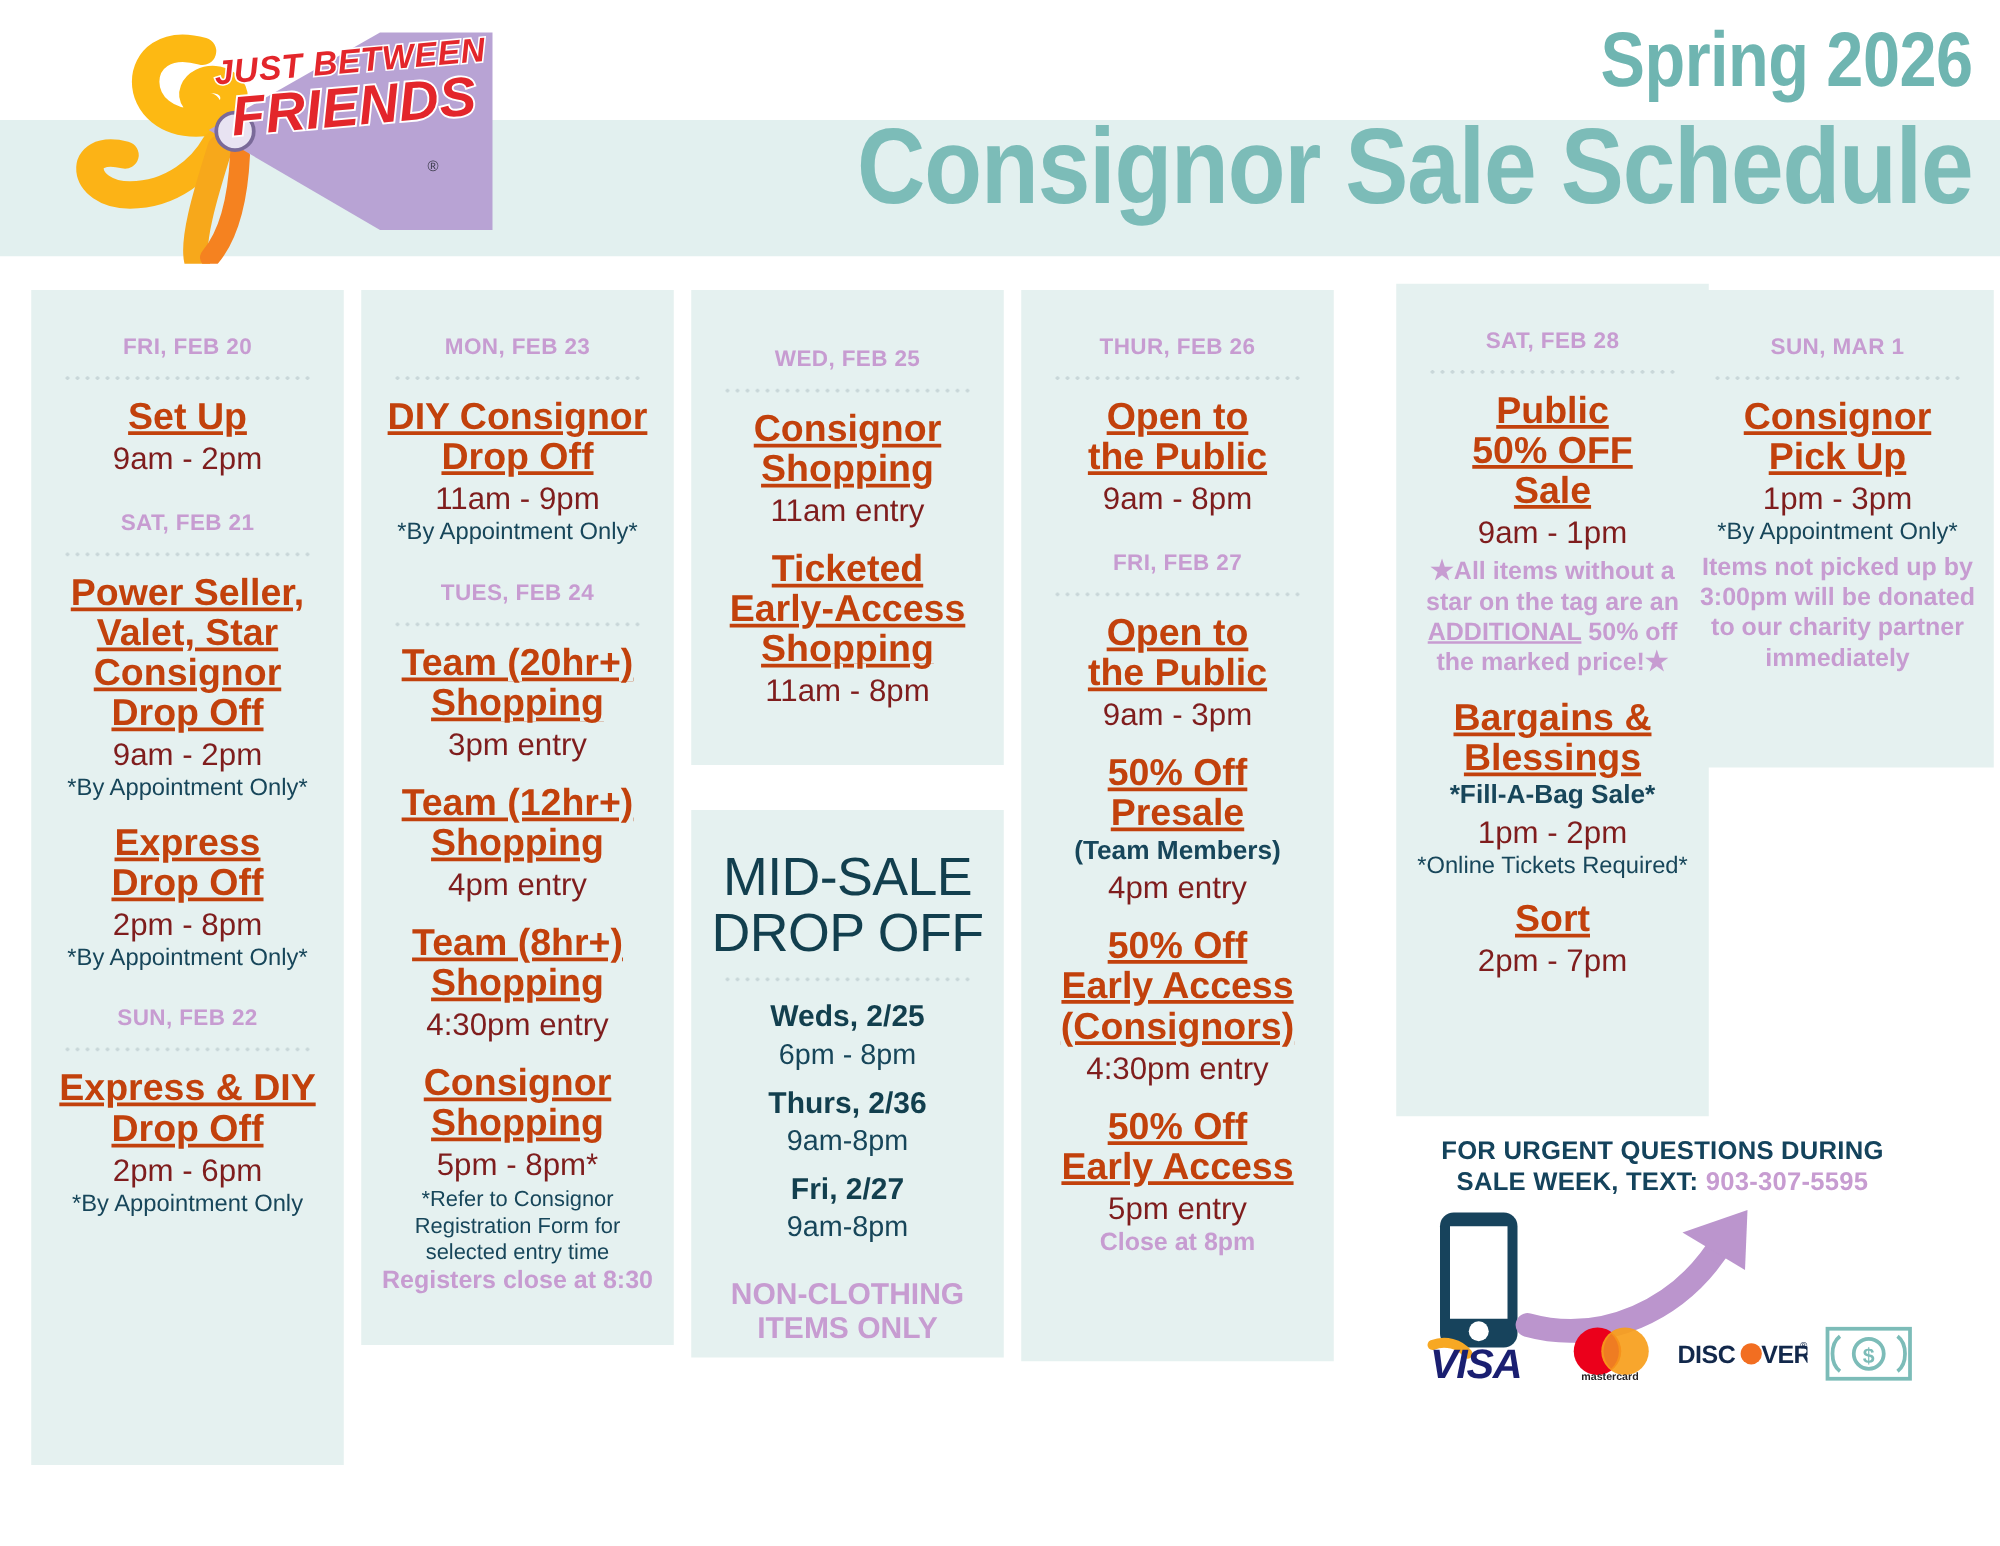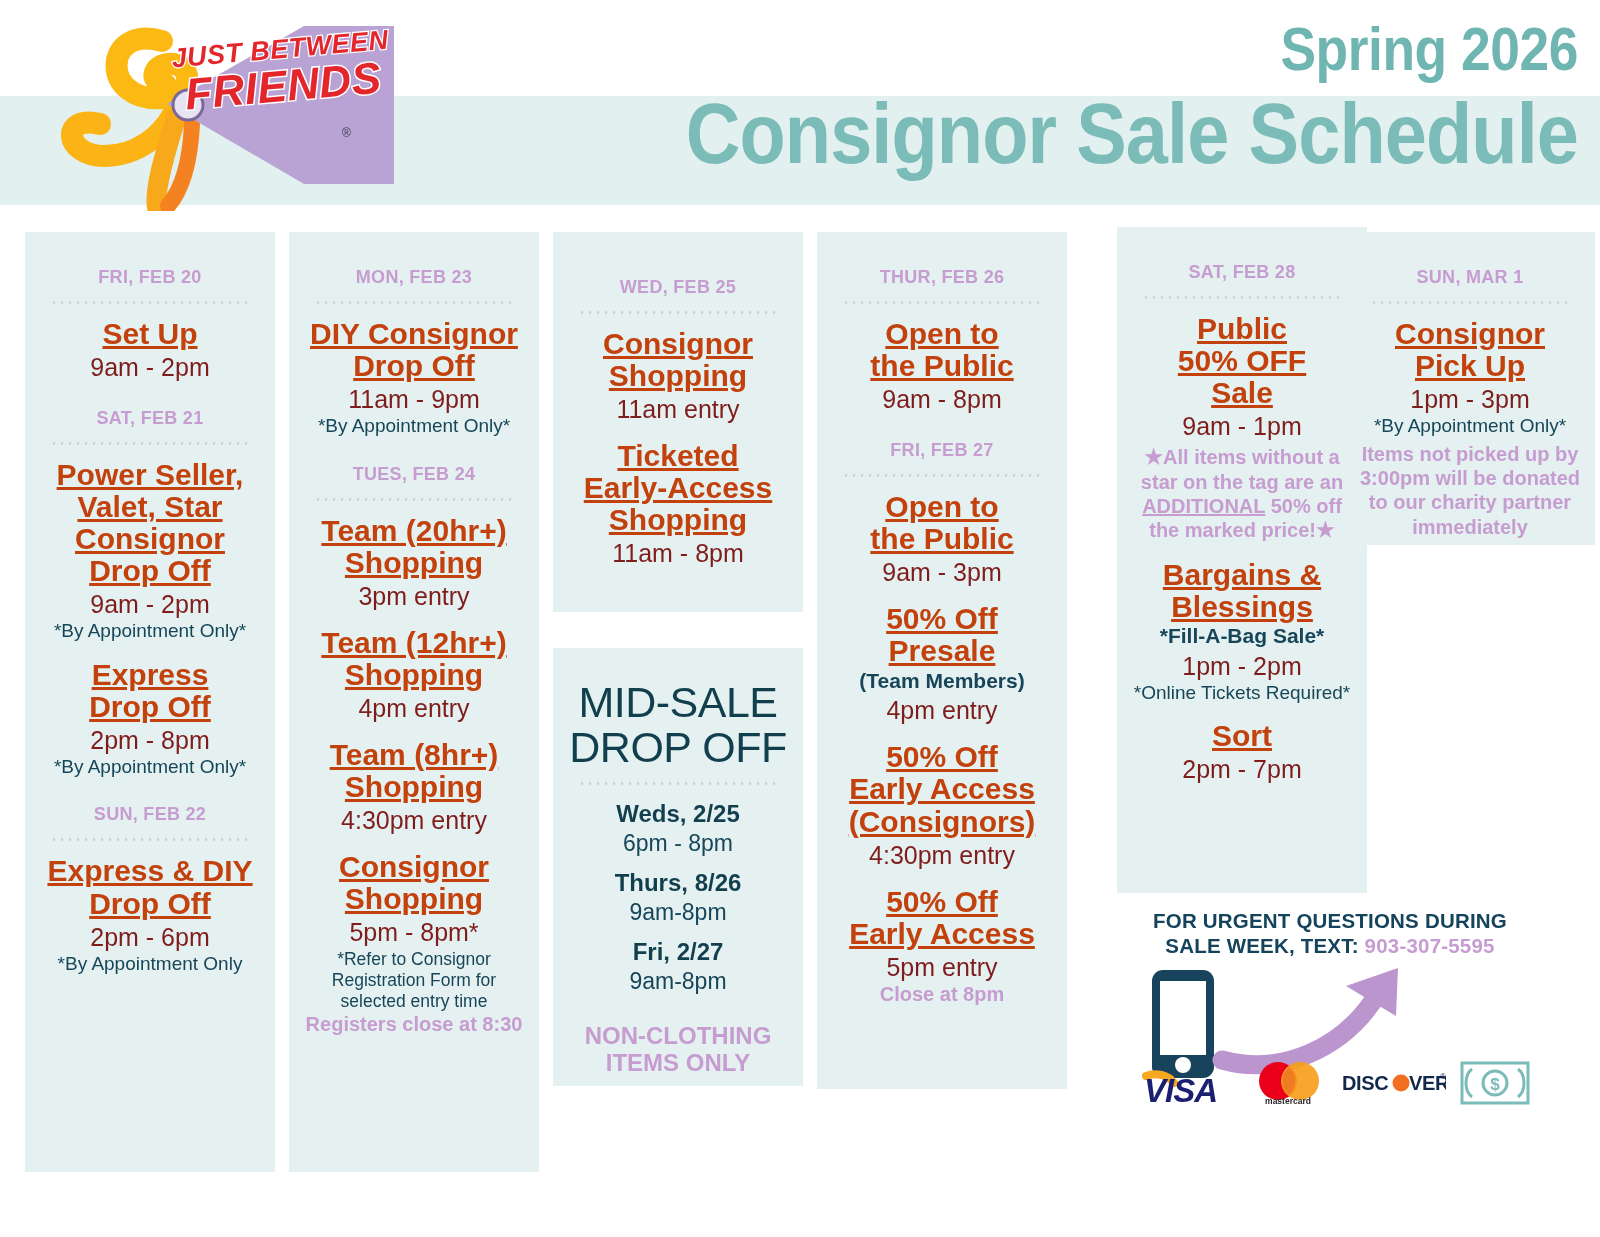--- a/index.html
+++ b/index.html
@@ -142,21 +142,21 @@
         <div class="gap-md"></div>
         <div class="date-head">SUN, FEB 22</div>
         <div class="dots"></div>
         <div class="ev">
           <div class="ev-title">Express &amp; DIY<br>Drop Off</div>
           <div class="ev-time">2pm - 6pm</div>
           <div class="ev-note">*By Appointment Only</div>
         </div>
       </div>
     </div>
-    <div class="card" style="left: 289px; top: 232px; width: 250px; height: 940px;">
+    <div class="card" style="left: 289px; top: 232px; width: 250px; height: 844px;">
       <div class="card-inner" style="padding-top: 35px;">
         <div class="date-head">MON, FEB 23</div>
         <div class="dots"></div>
         <div class="ev">
           <div class="ev-title">DIY Consignor<br>Drop Off</div>
           <div class="ev-time">11am - 9pm</div>
           <div class="ev-note">*By Appointment Only*</div>
         </div>
         <div class="gap-md"></div>
         <div class="date-head">TUES, FEB 24</div>
@@ -201,21 +201,21 @@
     </div>
     <div class="card" style="left: 553px; top: 648px; width: 250px; height: 438px;">
       <div class="card-inner" style="padding-top: 32px;">
         <div class="midsale-title">MID-SALE<br>DROP OFF</div>
         <div class="dots"></div>
         <div class="ev">
           <div class="ms-day">Weds, 2/25</div>
           <div class="ms-time">6pm - 8pm</div>
         </div>
         <div class="ev" style="margin-top: 10px;">
-          <div class="ms-day">Thurs, 8/26</div>
+          <div class="ms-day">Thurs, 2/36</div>
           <div class="ms-time">9am-8pm</div>
         </div>
         <div class="ev" style="margin-top: 10px;">
           <div class="ms-day">Fri, 2/27</div>
           <div class="ms-time">9am-8pm</div>
         </div>
         <div class="gap-md"></div>
         <div class="ms-foot">NON-CLOTHING<br>ITEMS ONLY</div>
       </div>
     </div>
@@ -269,21 +269,21 @@
           <div class="ev-time">1pm - 2pm</div>
           <div class="ev-note">*Online Tickets Required*</div>
         </div>
         <div class="gap-sm"></div>
         <div class="ev">
           <div class="ev-title">Sort</div>
           <div class="ev-time">2pm - 7pm</div>
         </div>
       </div>
     </div>
-    <div class="card" style="left: 1345px; top: 232px; width: 250px; height: 313px;">
+    <div class="card" style="left: 1345px; top: 232px; width: 250px; height: 382px;">
       <div class="card-inner" style="padding-top: 35px;">
         <div class="date-head">SUN, MAR 1</div>
         <div class="dots"></div>
         <div class="ev">
           <div class="ev-title">Consignor<br>Pick Up</div>
           <div class="ev-time">1pm - 3pm</div>
           <div class="ev-note">*By Appointment Only*</div>
           <div class="purple-block">Items not picked up by 3:00pm will be donated to our charity partner immediately</div>
         </div>
       </div>

